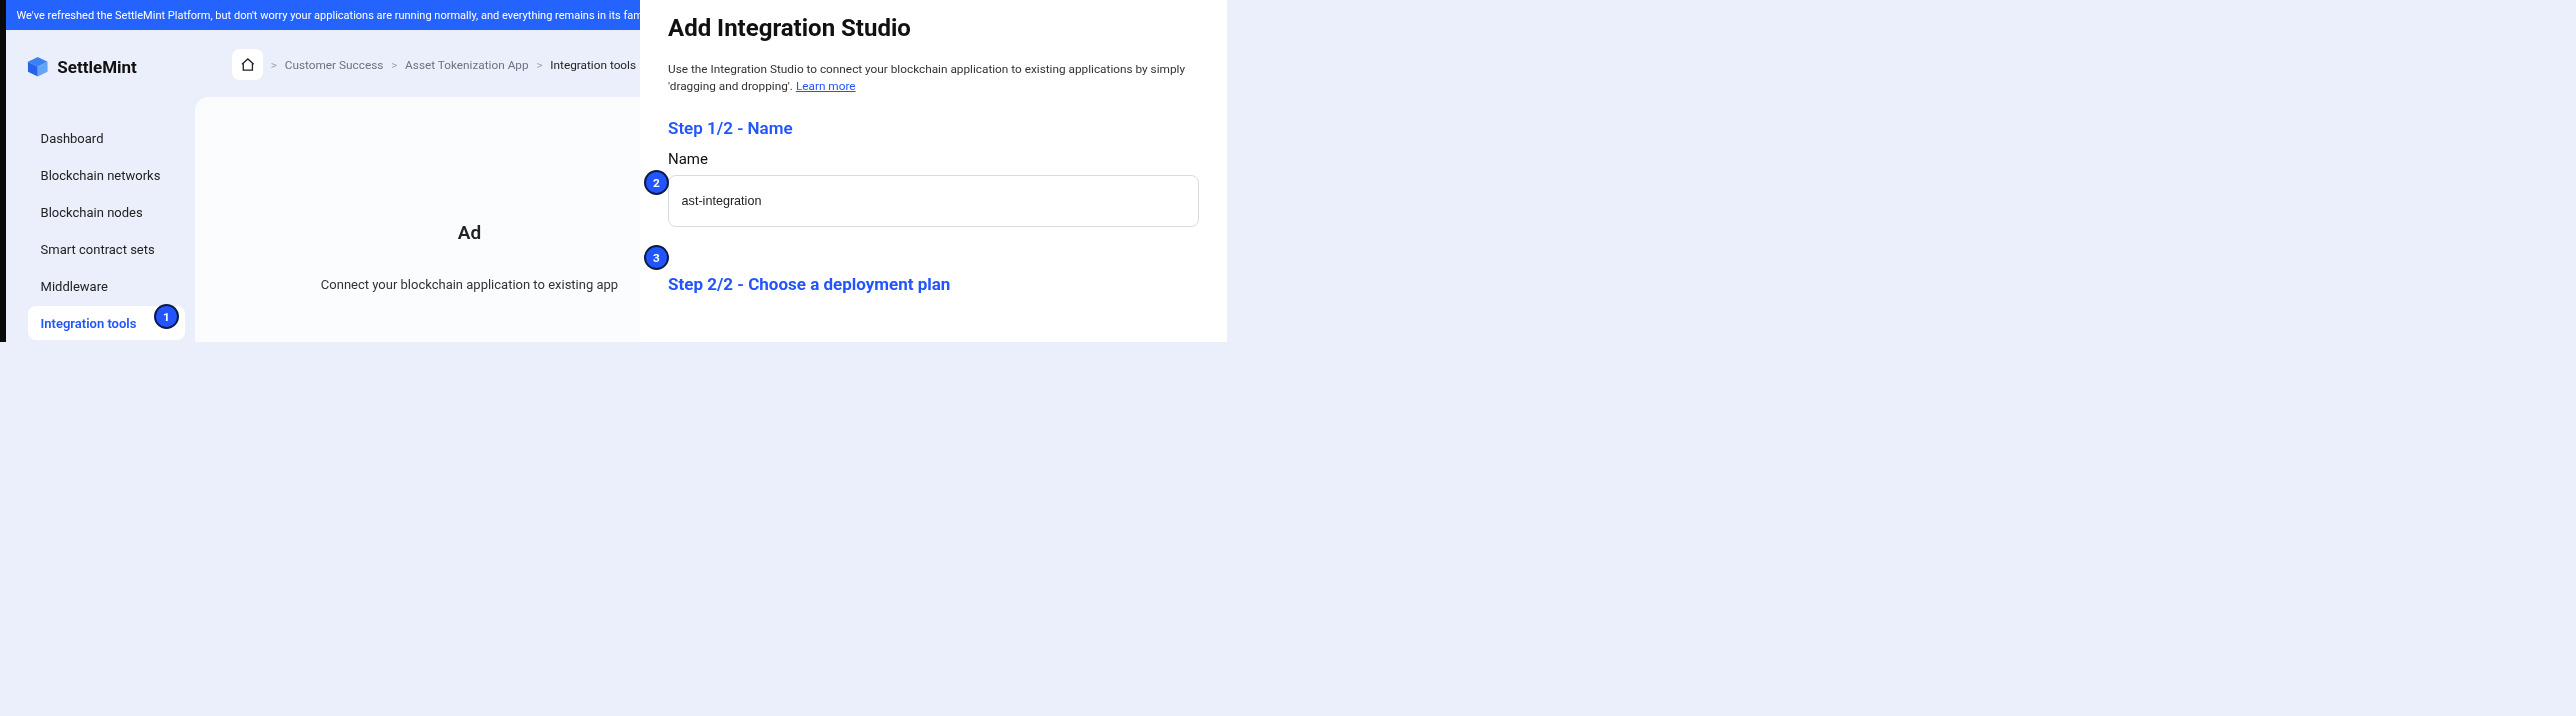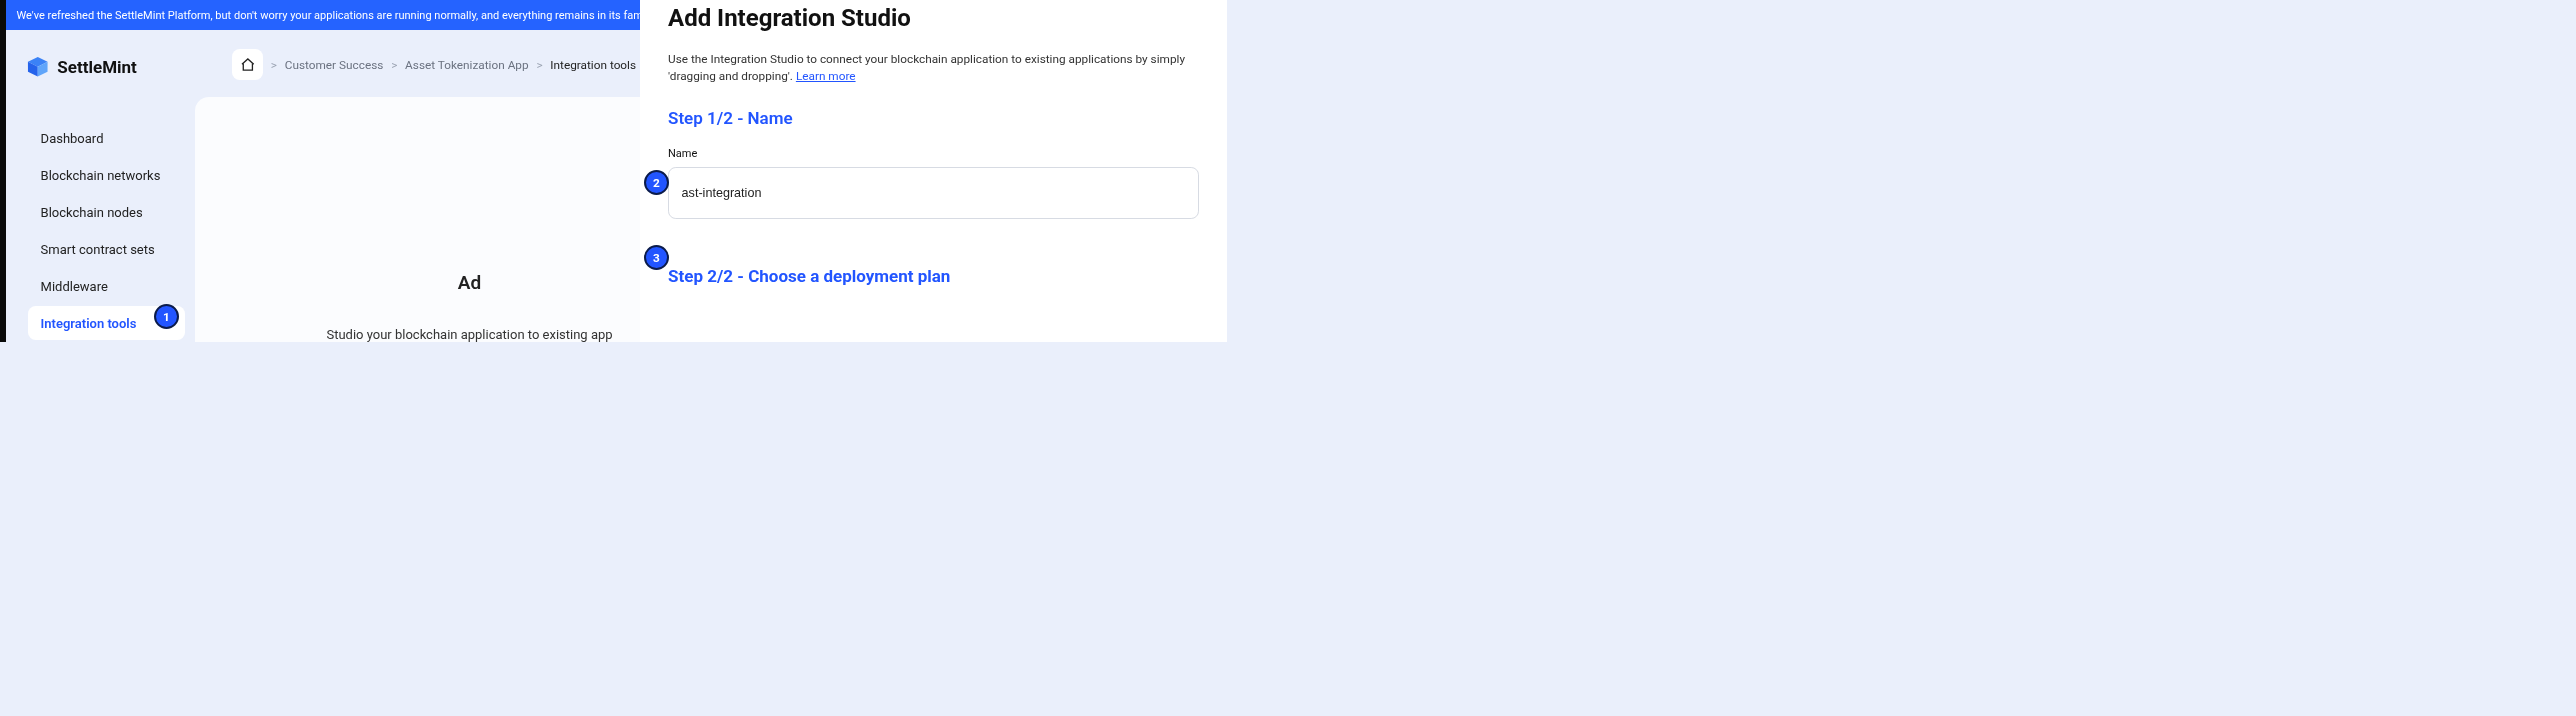--- a/index.html
+++ b/index.html
@@ -96,21 +96,21 @@
     left: 195px;
     top: 97px;
     width: 549px;
     bottom: 0;
     background: #fbfcfe;
     border-radius: 14px 14px 0 0;
     padding: 31px 31px 0 31px;
     display: flex;
     flex-direction: column;
     align-items: center;
-    justify-content: flex-end;
+    justify-content: center;
   }
   .content-heading {
     margin-top: 42px;
     font-size: 19px;
     font-weight: 600;
     color: #222;
   }
   .content-desc {
     margin-top: 33px;
     font-size: 13px;
@@ -123,21 +123,21 @@
   .panel {
     position: absolute;
     left: 640px; top: 0;
     right: 0; bottom: 0;
     background: #fff;
     padding: 0 28px;
   }
   .panel-title {
     font-size: 24px;
     font-weight: 700;
-    margin-top: 4px;
+    margin-top: 14px;
     color: #111;
   }
   .panel-desc {
     margin-top: 19px;
     font-size: 11.8px;
     color: #333;
     line-height: 1.4;
     max-width: 518px;
   }
   .link {
@@ -145,23 +145,23 @@
     text-decoration: underline;
     cursor: pointer;
   }
   .step-h {
     color: #2255ff;
     font-size: 17px;
     font-weight: 600;
     margin-top: 23.5px;
   }
   .field-label {
-    font-size: 11px;
-    color: #111;
-    margin-top: 19px;
+    font-size: 15px;
+    color: #111;
+    margin-top: 12px;
   }
   .text-input {
     width: 100%;
     max-width: 537px;
     margin-top: 7.8px;
     height: 52px;
     border: 0.8px solid #d7dbe3;
     border-radius: 7.8px;
     font-size: 12.6px;
     padding: 0 12.6px;
@@ -251,21 +251,21 @@
   <div class="nav-item">
     <span>Middleware</span>
   </div>
   <div class="nav-item active">
     <span>Integration tools</span>
   </div>
 </nav>
 
 <div class="content-card">
   <div class="content-heading">Ad</div>
-  <div class="content-desc">Studio your blockchain application to existing app</div>
+  <div class="content-desc">Connect your blockchain application to existing app</div>
 </div>
 
 <div class="panel">
   <h1 class="panel-title">Add Integration Studio</h1>
   <p class="panel-desc">
     <span>Use the Integration Studio to connect your blockchain application to existing applications by simply 'dragging and dropping'.  </span><a class="link">Learn more</a>
   </p>
   <h2 class="step-h">Step 1/2 - Name</h2>
   <div class="field-label">Name</div>
   <input class="text-input" type="text" value="ast-integration" style="">

